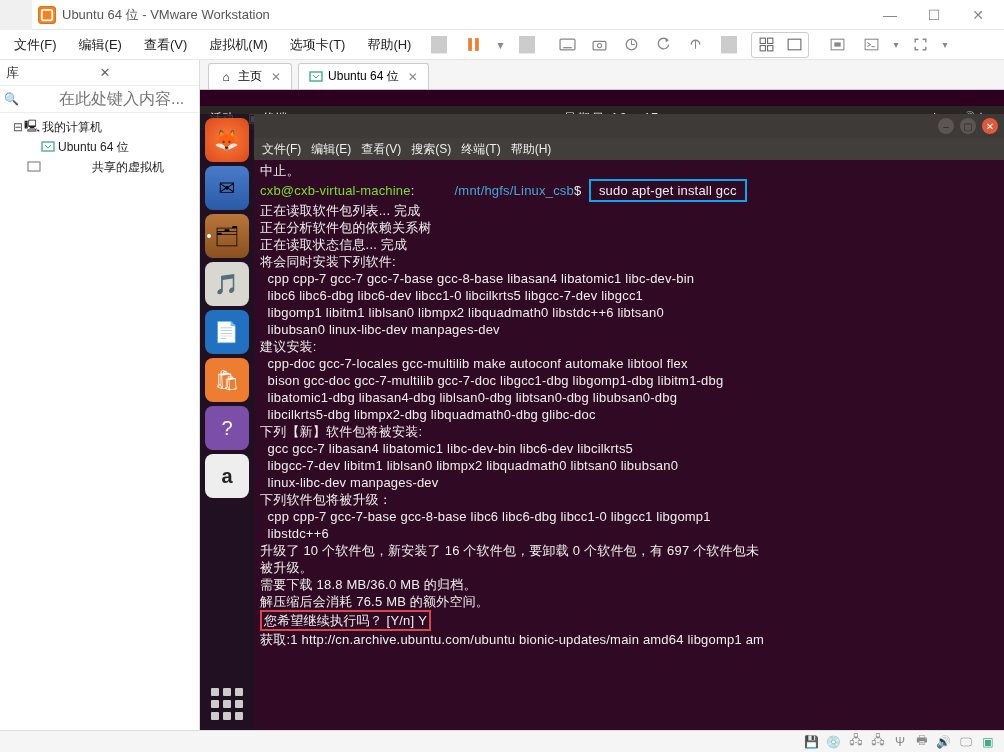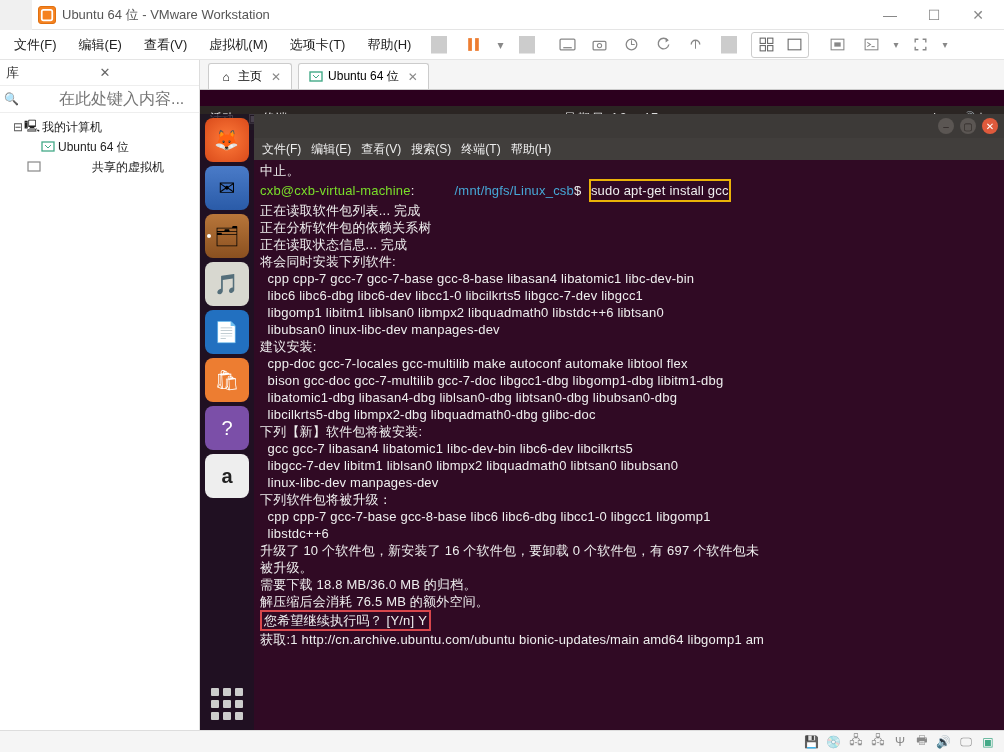--- a/index.html
+++ b/index.html
@@ -57,21 +57,21 @@
 
 .term-window { position:absolute; top:24px; left:54px; right:0; bottom:0; background:#300a24; display:flex; flex-direction:column;}
 .term-title { height:24px; background:#3d3a38; display:flex; align-items:center; justify-content:center; color:#ddd; font-size:12px; position:relative;}
 .term-title .tbtn { position:absolute; right:6px; display:flex; gap:6px; }
 .term-title .tb { width:16px; height:16px; border-radius:8px; background:#5b5653; color:#2b2523; font-size:10px; display:flex; align-items:center; justify-content:center;}
 .term-menu { height:22px; background:#413e3c; color:#ddd; font-size:12px; display:flex; align-items:center; gap:10px; padding:0 8px;}
 .term-menu span { color:#eee; }
 .term-body { flex:1; padding:2px 6px; font-family:"Ubuntu Mono","DejaVu Sans Mono",monospace; font-size:13px; line-height:17px; color:#eee; white-space:pre; overflow:hidden; letter-spacing:0.2px;}
 .term-body .g { color:#7adf2a; }
 .term-body .b { color:#46a7d6;margin-left:40px; }
-.term-body .hl1 { border:2px solid #eab308; padding:1px 0; display:inline-block;}
+.term-body .hl1 { border:2px solid #0ea5e9; padding:1px 8px; display:inline-block;}
 .term-body .hl2 { border:2px solid #d8464c; padding:0px 2px; display:inline-block;}
 
 .dock { position:absolute; top:24px; left:0; width:54px; bottom:0; background:rgba(30,20,35,0.8); display:flex; flex-direction:column; align-items:center; padding-top:4px; gap:4px;}
 .dock .app { width:44px; height:44px; border-radius:8px; display:flex; align-items:center; justify-content:center; font-size:20px; position:relative;}
 .dock .app .dot { position:absolute; left:2px; top:20px; width:4px; height:4px; border-radius:2px; background:#fff;}
 .dock .grid { margin-top:auto; margin-bottom:6px; width:40px; height:40px; display:grid; grid-template-columns:repeat(3,8px); grid-template-rows:repeat(3,8px); gap:4px; justify-content:center; align-content:center;}
 .dock .grid div { background:#ccc; border-radius:1px;}
 
 .statusbar { height:22px; background:#f5f5f5; border-top:1px solid #ddd; display:flex; align-items:center; padding:0 6px; font-size:12px; color:#444;}
 .statusbar .filler{flex:1;}

